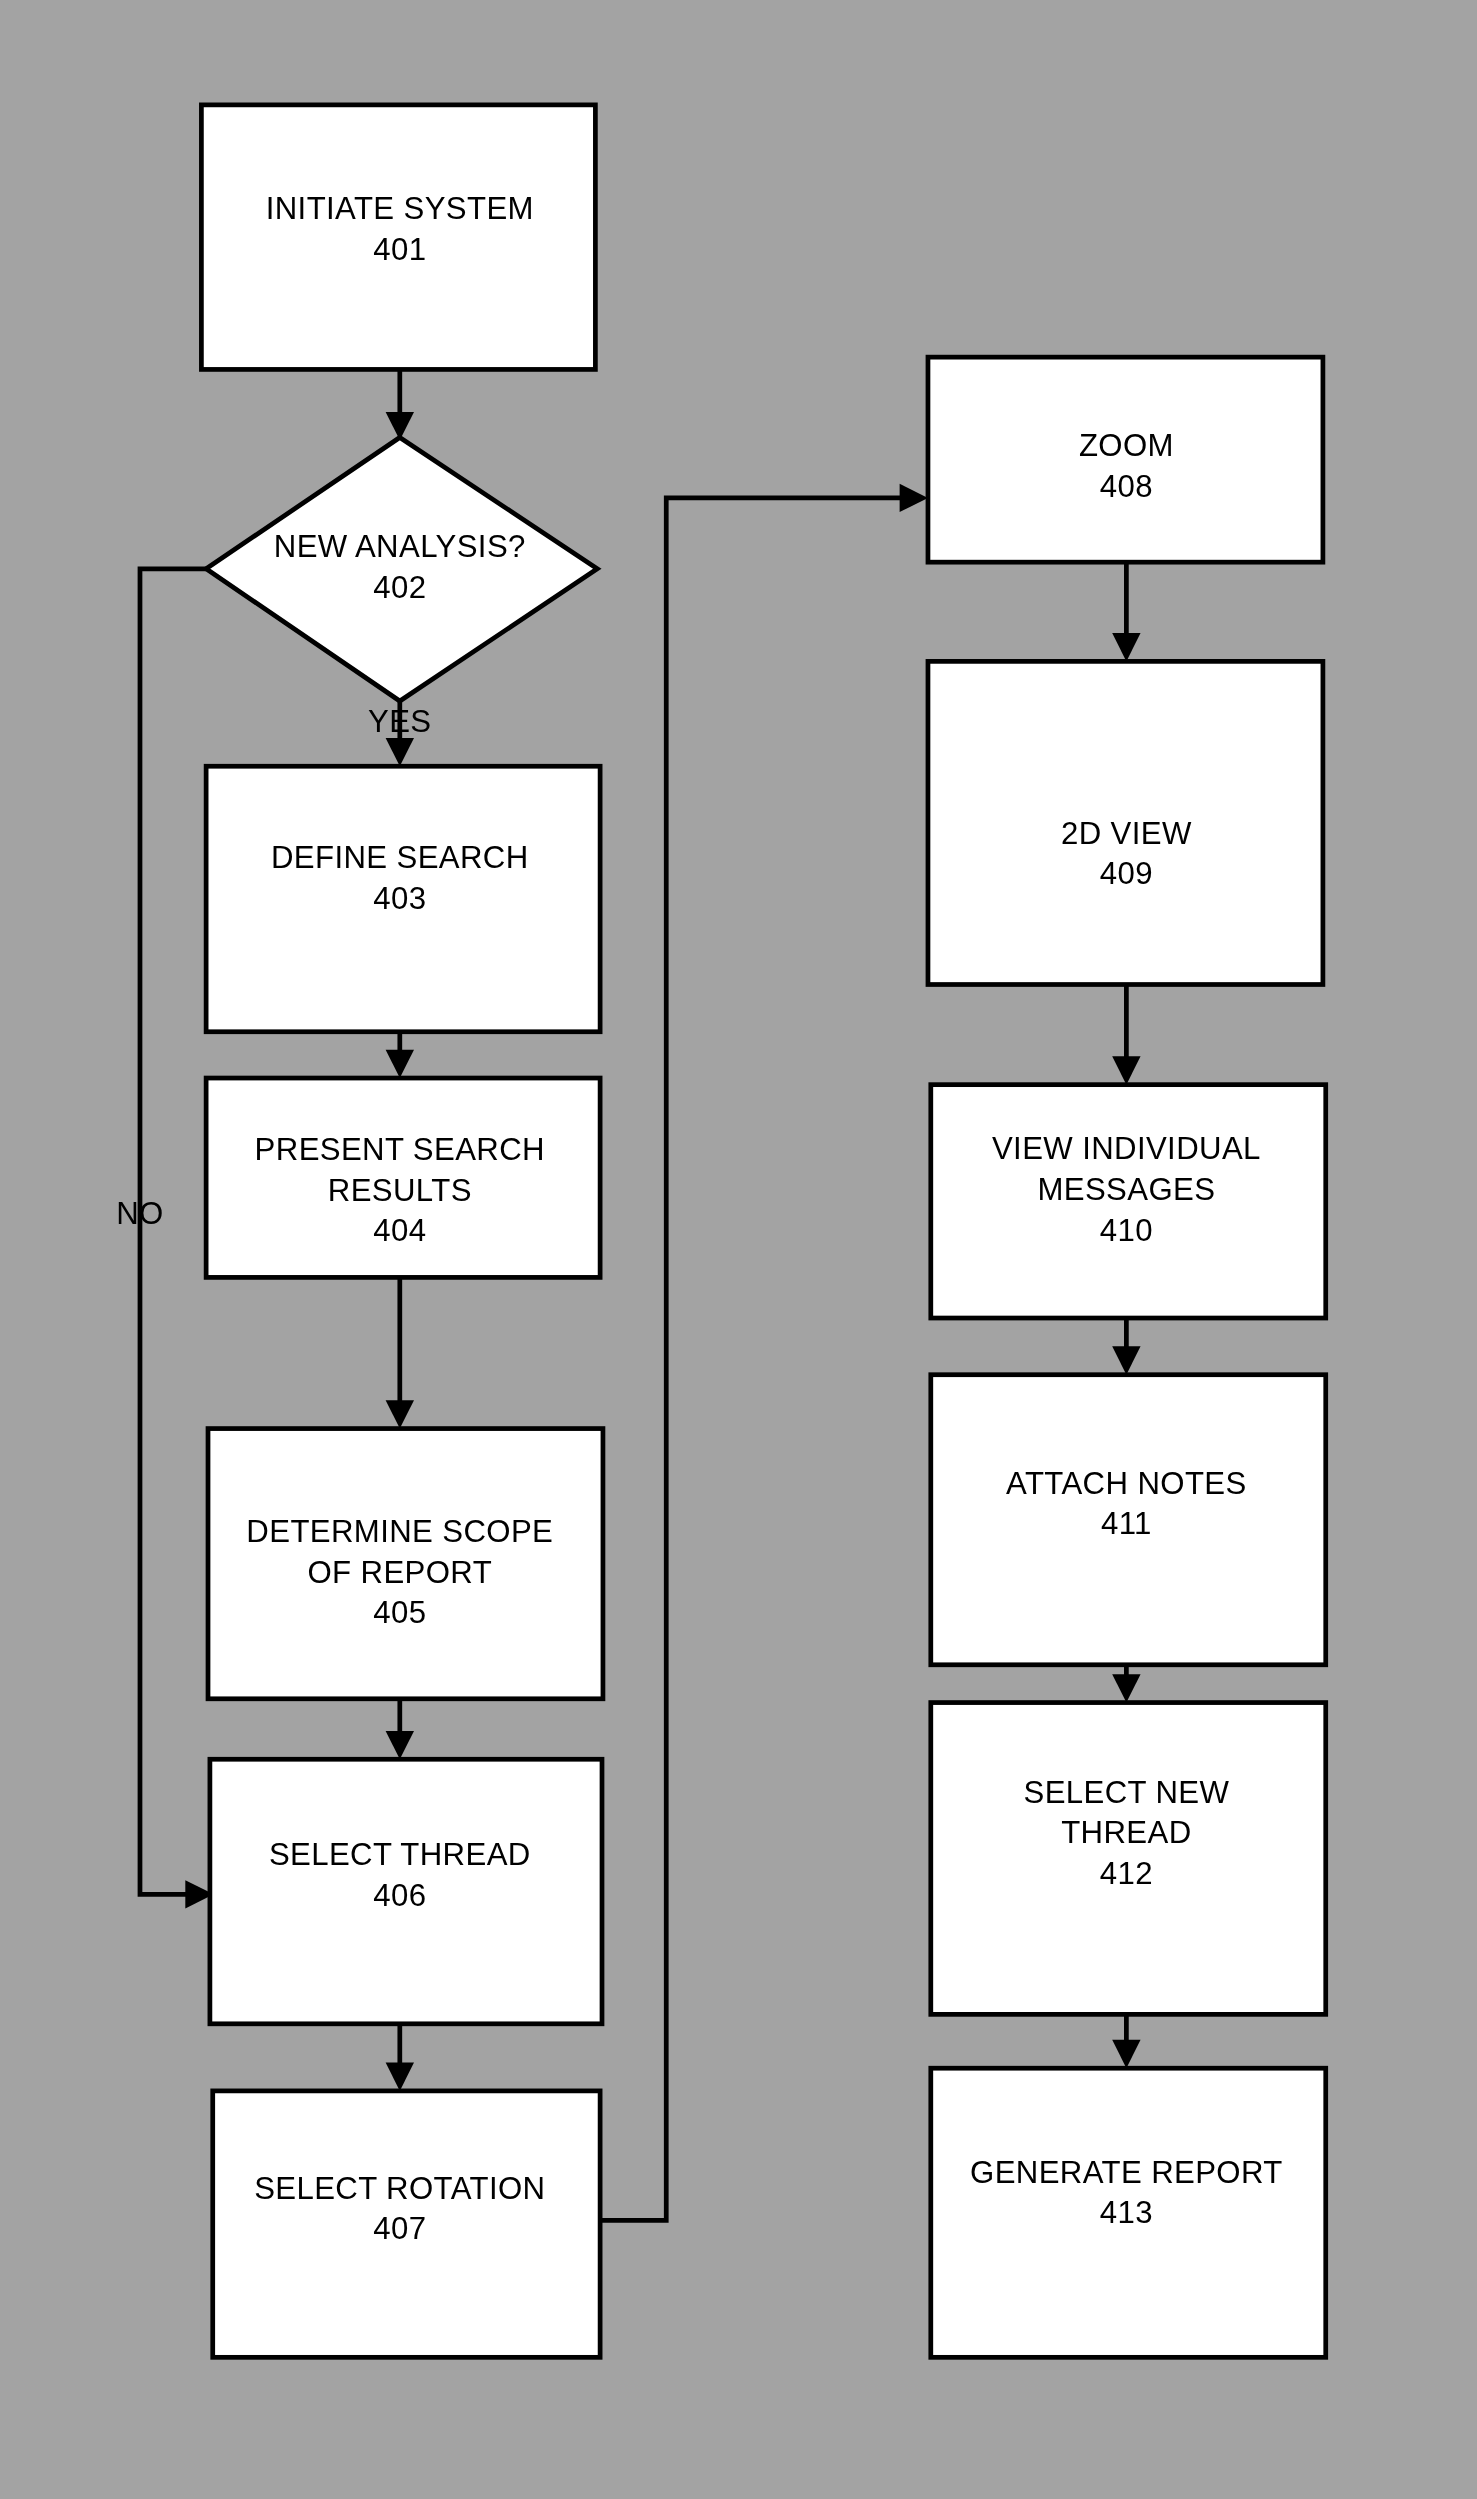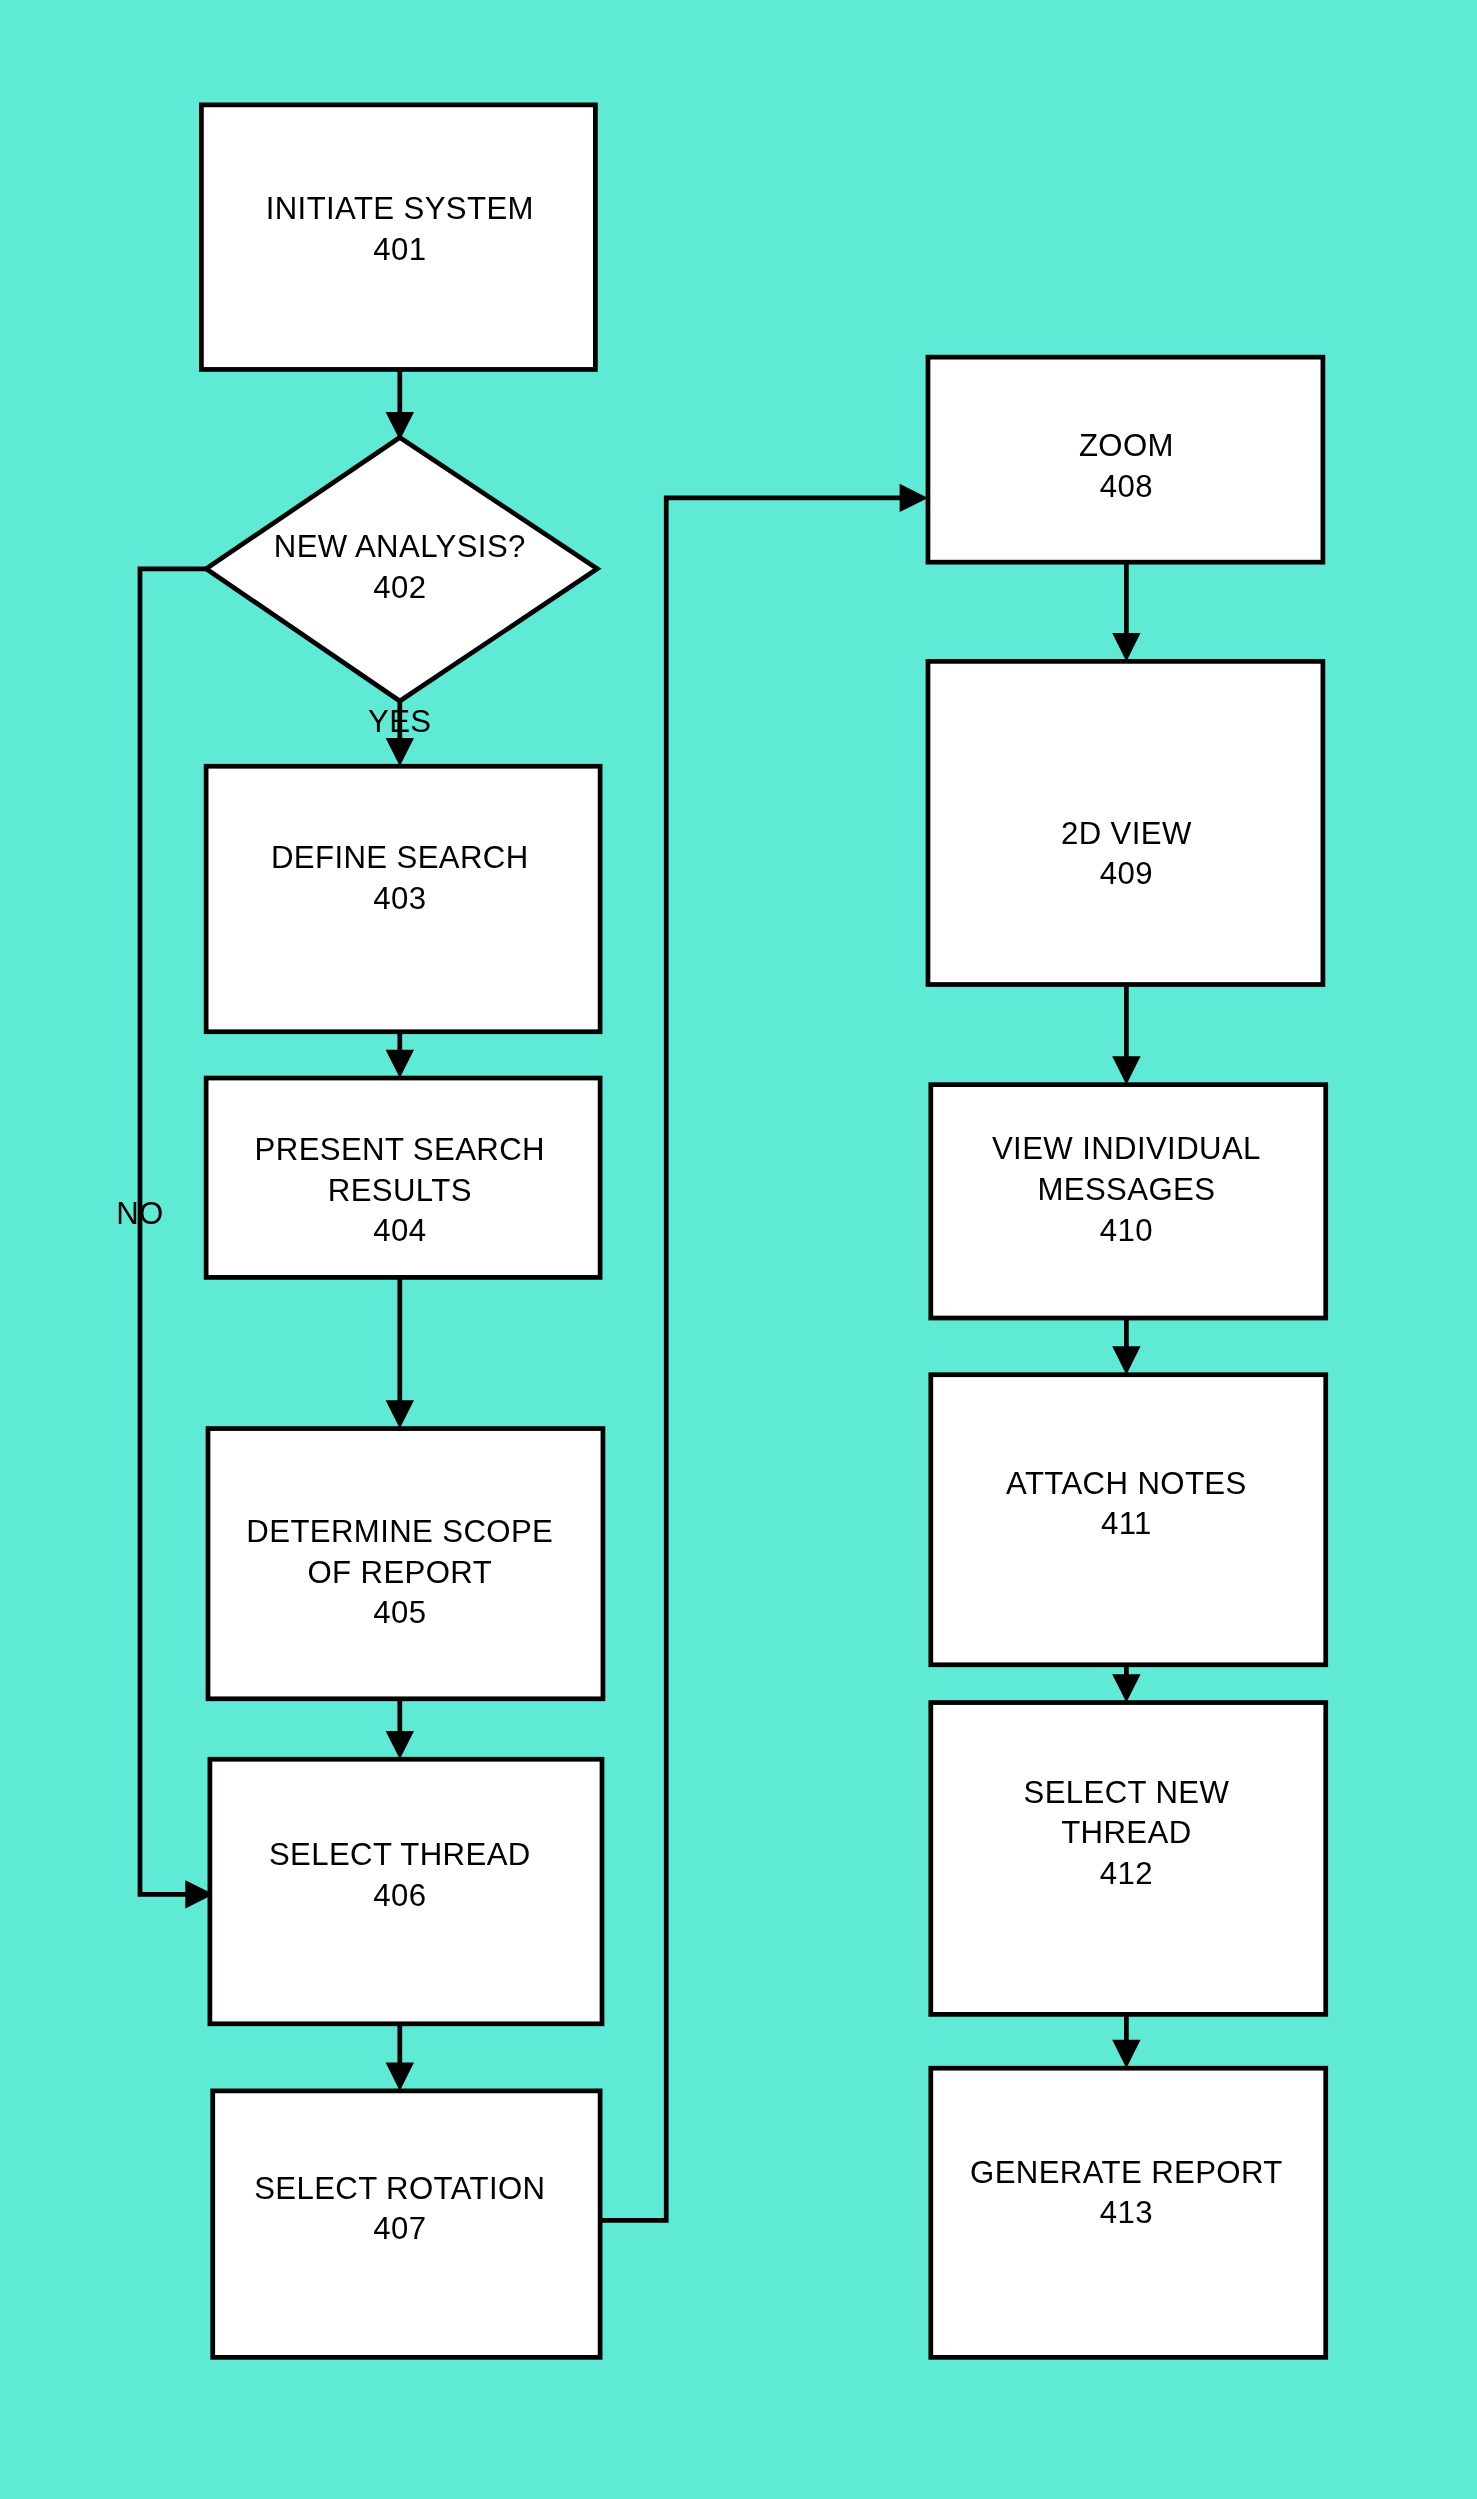--- a/index.html
+++ b/index.html
@@ -7,21 +7,21 @@
     padding: 0;
     background: #ffffff;
   }
   body {
     font-family: "Liberation Sans", sans-serif;
   }
   #sheet {
     position: relative;
     width: 1478px;
     height: 2500px;
-    background: #5eead4;
+    background: #a3a3a3;
     overflow: hidden;
   }
   #flow-svg {
     position: absolute;
     left: 0;
     top: 0;
     width: 1478px;
     height: 2500px;
   }
   .node-box {

